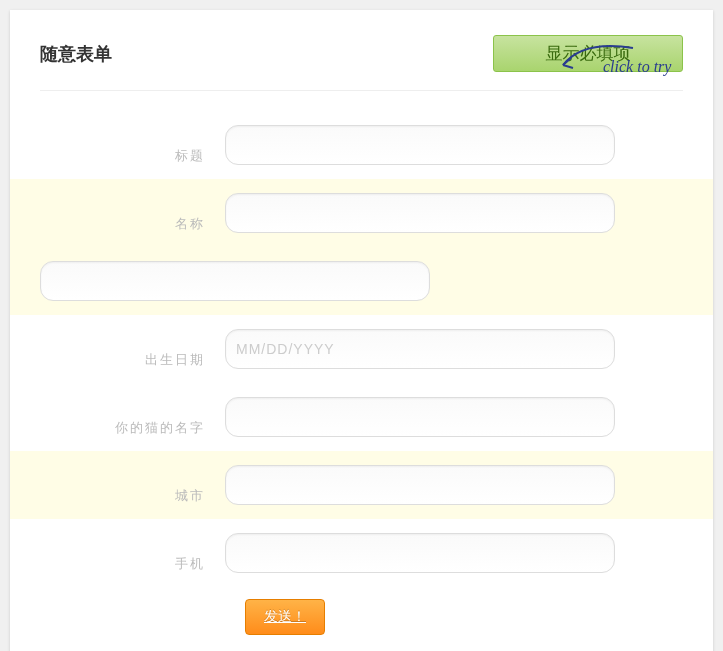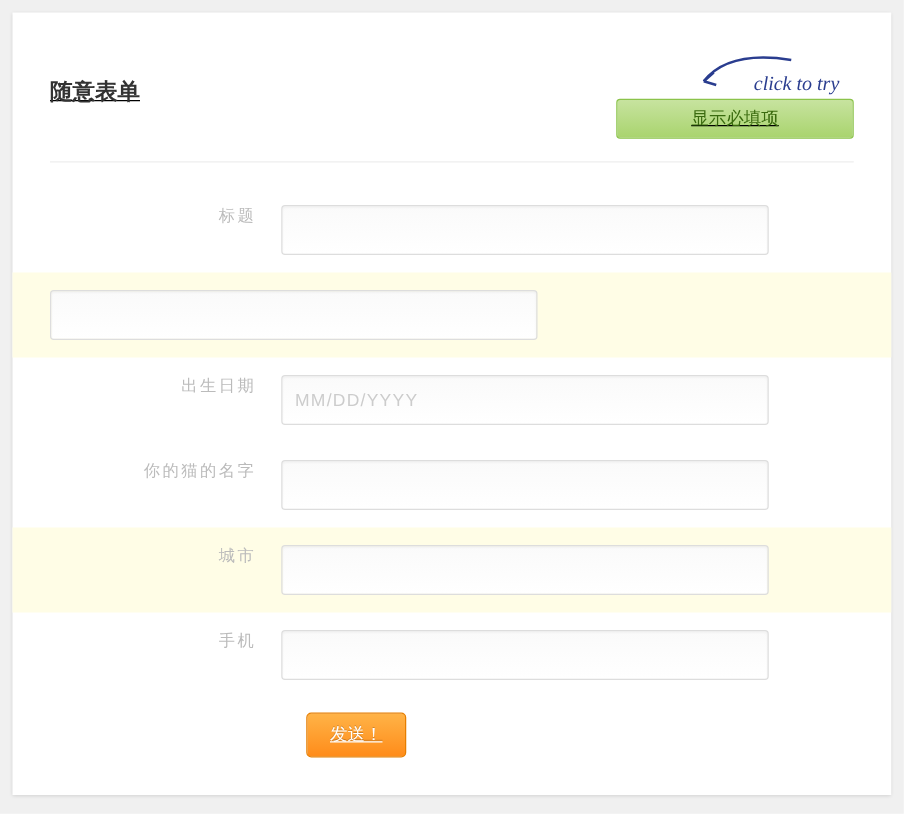--- a/index.html
+++ b/index.html
@@ -14,49 +14,47 @@
       box-shadow: 0 1px 3px rgba(0,0,0,0.15);
       padding: 25px 30px 30px;
       position: relative;
     }
     .header {
       display: flex;
       align-items: center;
       border-bottom: 1px solid #eee;
       padding-bottom: 18px;
       margin-bottom: 20px;
-      text-decoration: underline;
     }
     .title {
       font-size: 18px;
       font-weight: bold;
       color: #333;
       flex: 1;
     }
     .show-required-btn {
       background: linear-gradient(#c7e39f, #a9d46e);
       border: 1px solid #8bc34a;
       border-radius: 3px;
       color: #3a6b0f;
-      font-size: 14px;
+      font-size: 17px;
       padding: 6px 30px;
       cursor: pointer;
       min-width: 190px;
-      margin-top: 44px;
     }
     .click-to-try {
       position: absolute;
       right: 20px;
       top: 20px;
       width: 140px;
       height: 50px;
     }
     .form-row {
       display: flex;
-      align-items: flex-start;
+      align-items: flex-end;
       padding: 14px 0;
     }
     .form-row.required {
       background: #fffde6;
       margin-left: -30px;
       margin-right: -30px;
       padding-left: 30px;
       padding-right: 30px;
     }
     .label {
@@ -64,21 +62,21 @@
       text-align: right;
       color: #bbb;
       font-size: 13px;
       letter-spacing: 2px;
       padding-right: 20px;
     }
     .input {
       width: 390px;
       height: 40px;
       border: 1px solid #ddd;
-      border-radius: 3px;
+      border-radius: 13px;
       background: linear-gradient(#fafafa, #fff);
       box-shadow: inset 0 1px 2px rgba(0,0,0,0.05);
       padding: 0 10px;
       font-size: 14px;
       color: #333;
     }
     .input::placeholder {
       color: #ccc;
       letter-spacing: 1px;
     }
@@ -111,20 +109,24 @@
     <path d="M 10 35 Q 30 10, 80 18" stroke="#2a3d8f" stroke-width="2" fill="none"></path>
     <path d="M 10 35 L 18 28 M 10 35 L 20 38" stroke="#2a3d8f" stroke-width="2" fill="none"></path>
     <text x="50" y="42" font-family="cursive" font-size="16" fill="#2a3d8f" font-style="italic">click to try</text>
   </svg>
 
   <div class="form-row">
     <div class="label">标题</div>
     <input class="input" type="text" style="">
   </div>
 
+  <div class="form-row required">
+    <div class="label">名称</div>
+    <input class="input" type="text" style="">
+  </div>
 
   <div class="form-row required">
     <input class="input" type="text" style="">
   </div>
 
   <div class="form-row">
     <div class="label">出生日期</div>
     <input class="input" type="text" placeholder="MM/DD/YYYY" style="">
   </div>
 

